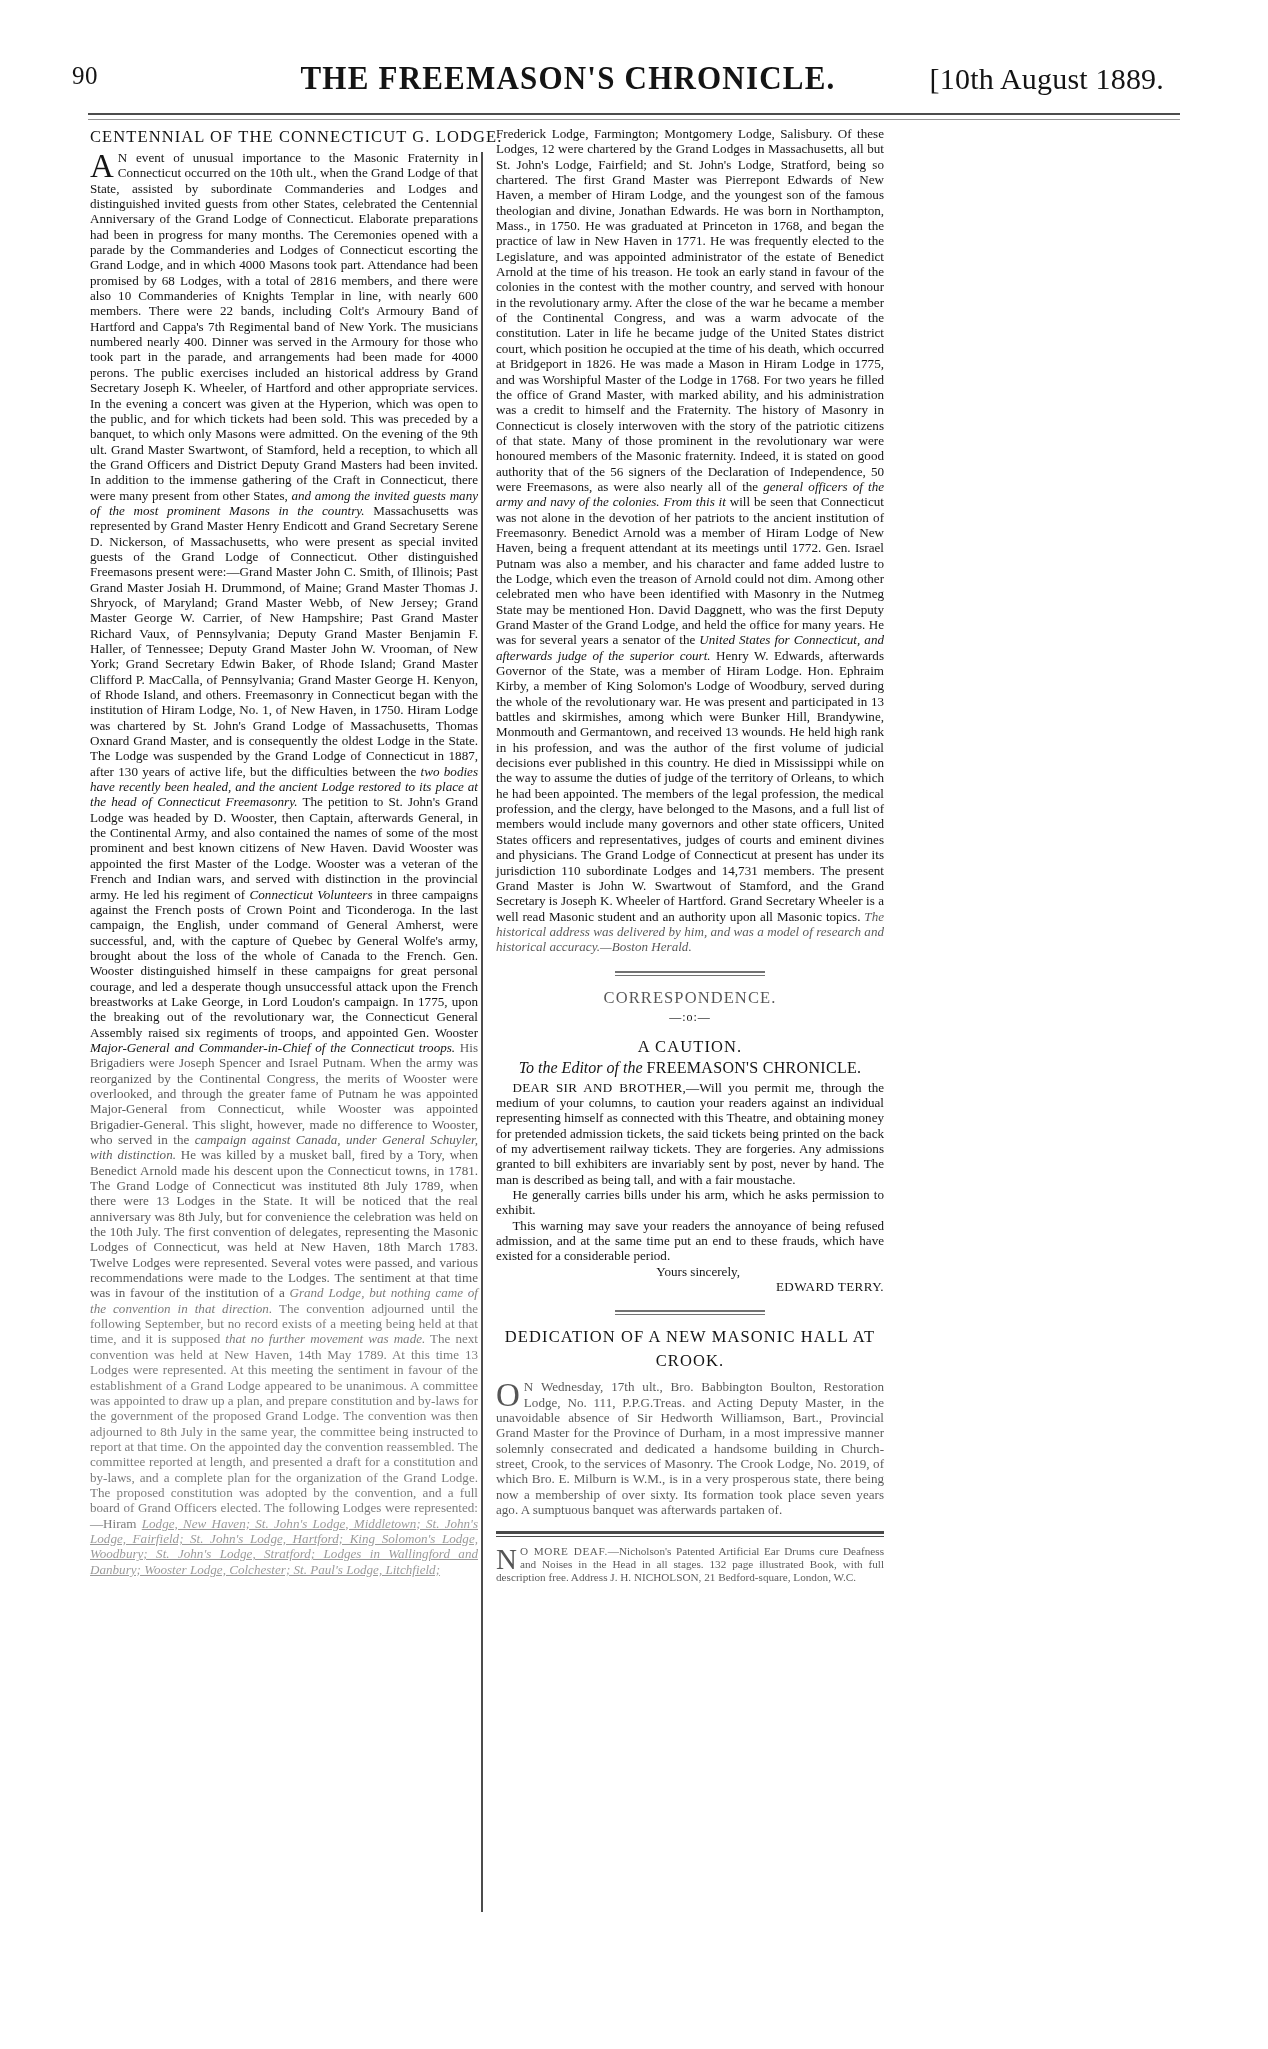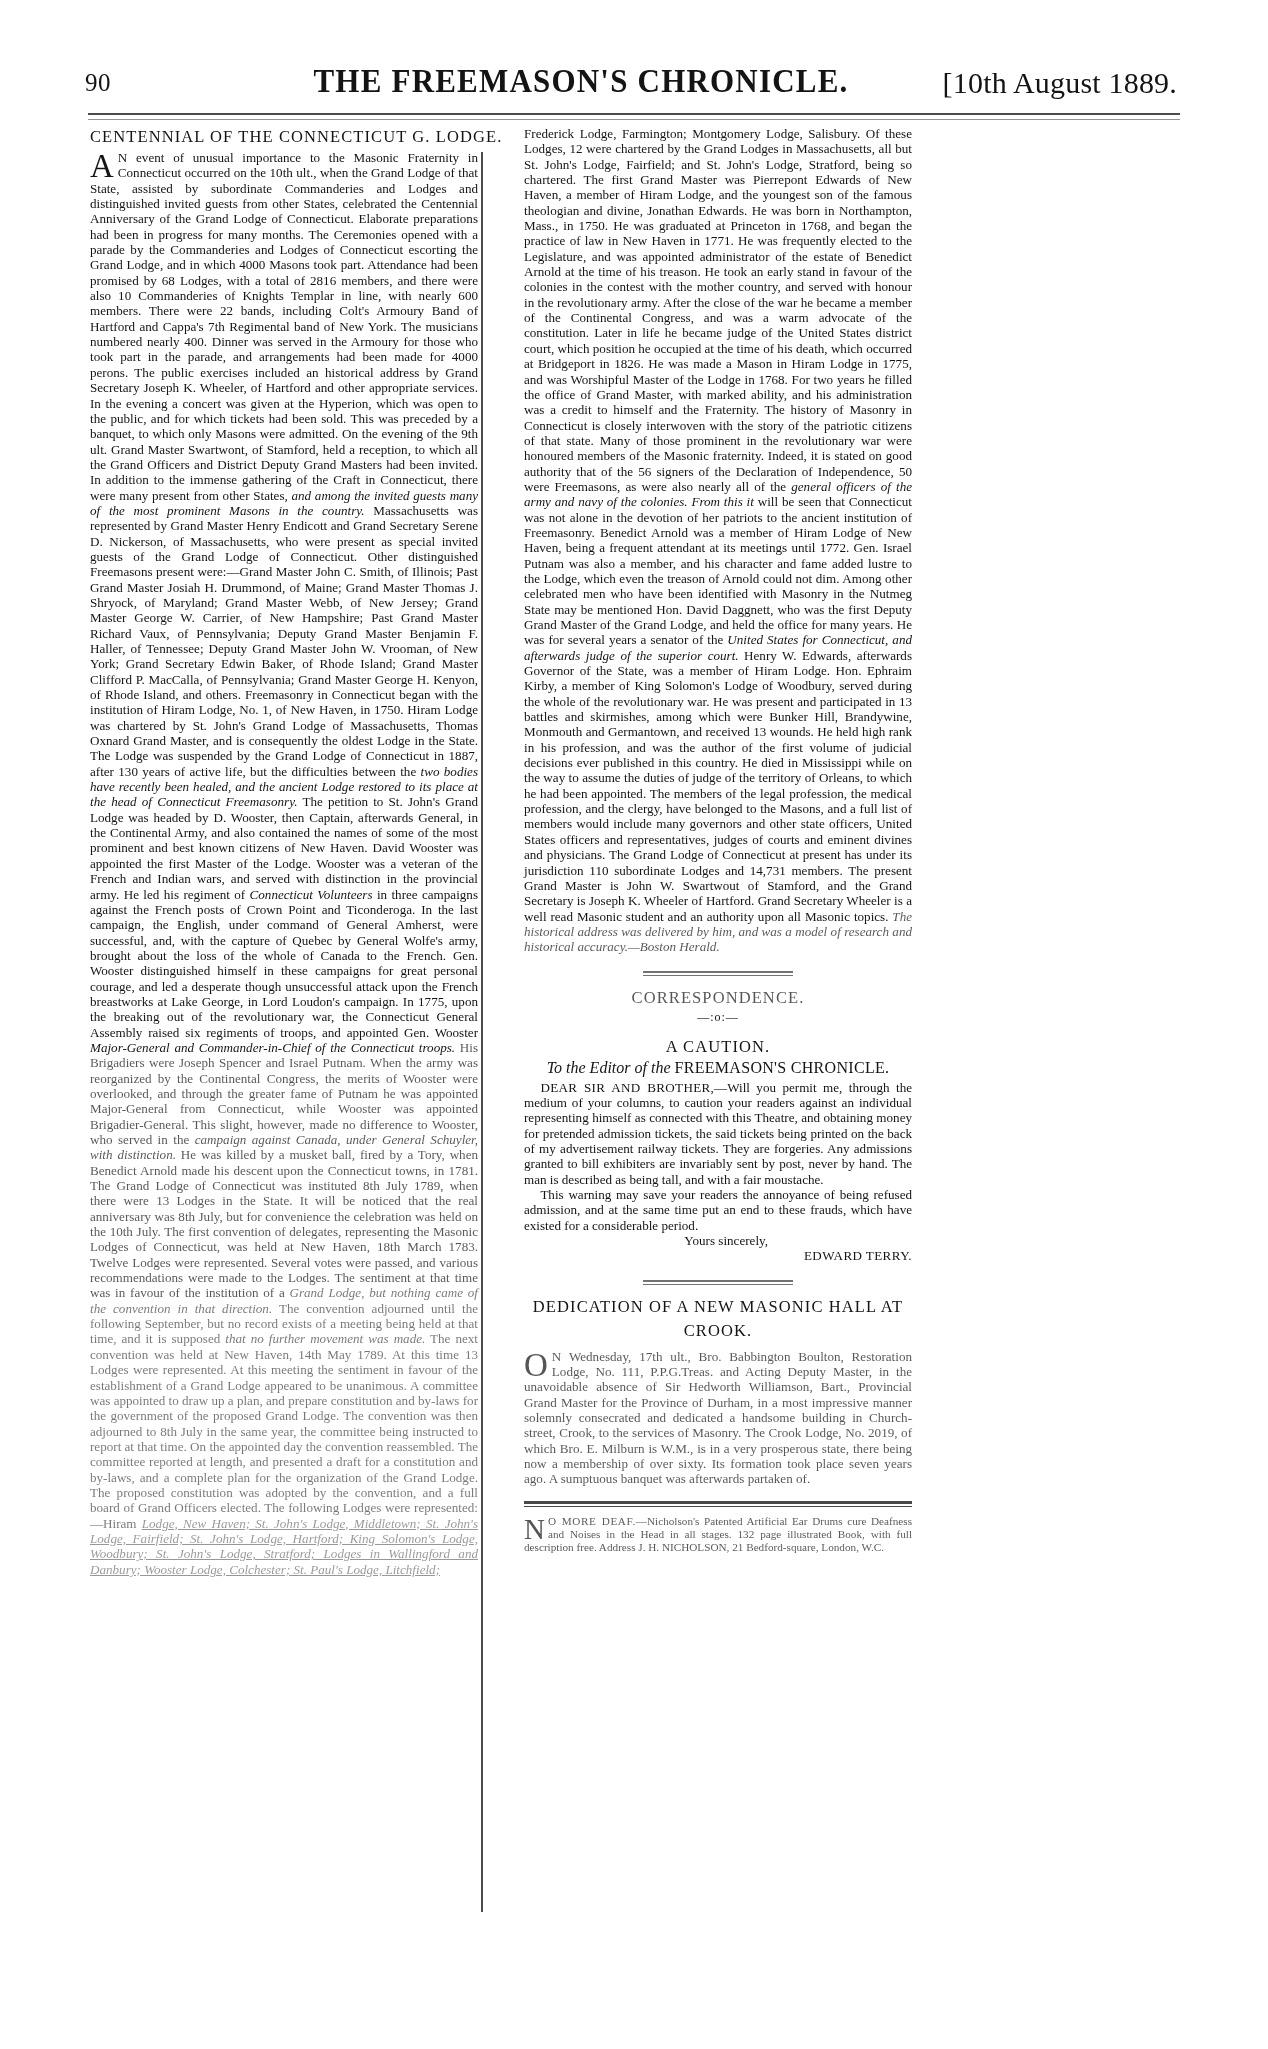--- a/index.html
+++ b/index.html
@@ -14,26 +14,26 @@
     margin: 0 auto;
     background: #ffffff;
     font-family: "Liberation Serif", "DejaVu Serif", serif;
     color: #141414;
     overflow: hidden;
   }
 
   
   .masthead {
     position: absolute;
-    left: 85px;
+    left: 72px;
     top: 62px;
     width: 1092px;
     height: 42px;
     display: flex;
-    align-items: center;
+    align-items: flex-start;
   }
   .folio {
     font-size: 25px;
     letter-spacing: 0.5px;
     width: 150px;
     flex: none;
   }
   .paper-title {
     flex: 1;
     text-align: center;
@@ -71,21 +71,21 @@
     position: absolute;
     top: 126px;
     width: 388px;
     font-size: 13.1px;
     line-height: 15.35px;
     text-align: justify;
     text-justify: inter-word;
     hyphens: manual;
   }
   .col-left  { left: 90px; }
-  .col-right { left: 524px; }
+  .col-right { left: 496px; }
 
   .col-divider {
     position: absolute;
     left: 481px;
     top: 152px;
     width: 0;
     height: 1760px;
     border-left: 2px solid #242424;
     opacity: 0.82;
   }
@@ -228,20 +228,21 @@
 
     <h2 class="section-head">A CAUTION.</h2>
 
     <div class="subhead-italic">
       <span>To the Editor of the </span><span class="smallcaps" style="font-style:normal">FREEMASON'S CHRONICLE.</span>
     </div>
 
     <p class="body">
       <span class="smallcaps">DEAR SIR AND BROTHER,</span><span>—Will you permit me, through the medium of your columns, to caution your readers against an individual representing himself as connected with this Theatre, and obtaining money for pretended admission tickets, the said tickets being printed on the back of my advertisement railway tickets. They are forgeries. Any admissions granted to bill exhibiters are invariably sent by post, never by hand. The man is described as being tall, and with a fair moustache.</span>
     </p>
+    <p class="body">He generally carries bills under his arm, which he asks permission to exhibit.</p>
     <p class="body">This warning may save your readers the annoyance of being refused admission, and at the same time put an end to these frauds, which have existed for a considerable period.</p>
     <p class="body signoff">Yours sincerely,</p>
     <p class="body signoff-name">EDWARD TERRY.</p>
 
     <div class="head-rule double"></div>
     <h2 class="section-head wrap">DEDICATION OF A NEW MASONIC HALL AT</h2>
     <h2 class="section-head" style="margin-bottom:8px">CROOK.</h2>
 
     <p class="dropcap-para faded">
       <span class="dropcap">O</span><span>N Wednesday, 17th ult., Bro. Babbington Boulton, Restoration Lodge, No. 111, P.P.G.Treas. and Acting Deputy Master, in the unavoidable absence of Sir Hedworth Williamson, Bart., Provincial Grand Master for the Province of Durham, in a most impressive manner solemnly consecrated and dedicated a handsome building in Church-street, Crook, to the services of Masonry. The Crook Lodge, No. 2019, of which Bro. E. Milburn is W.M., is in a very prosperous state, there being now a membership of over sixty. Its formation took place seven years ago. A sumptuous banquet was afterwards partaken of.</span>

